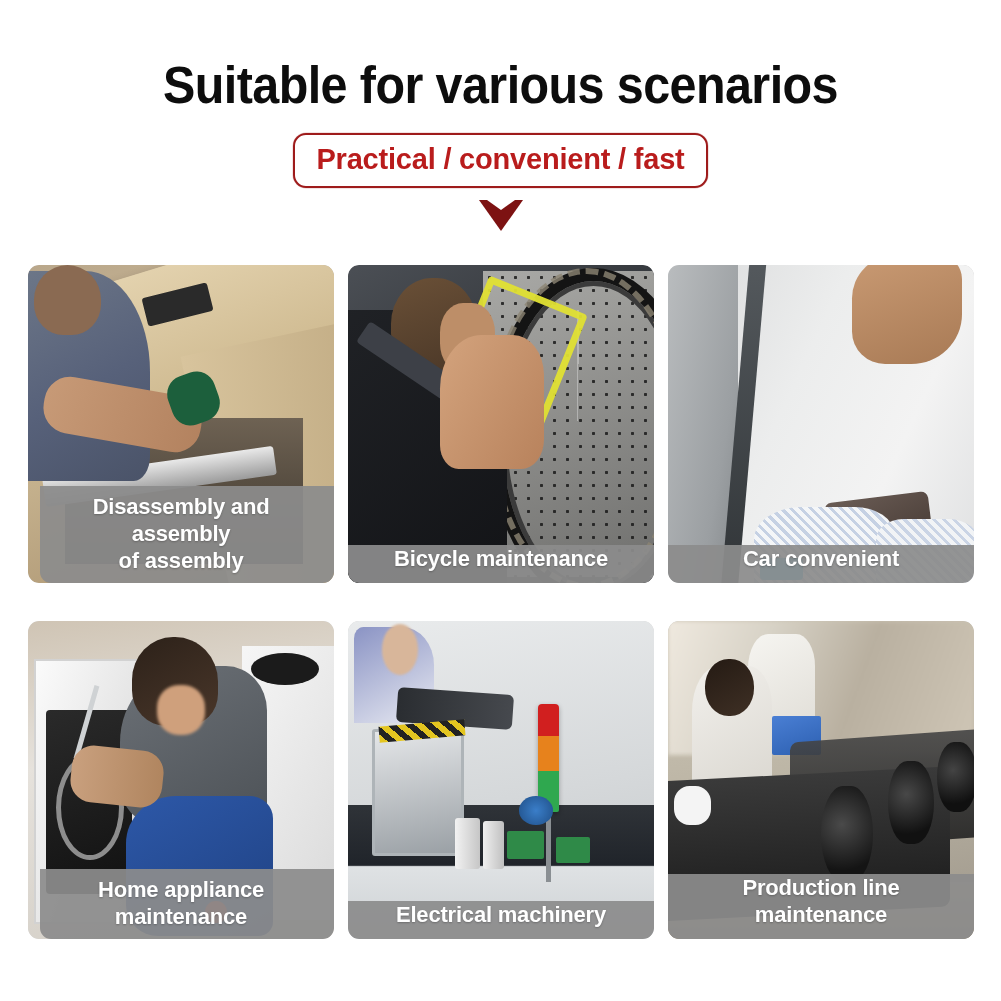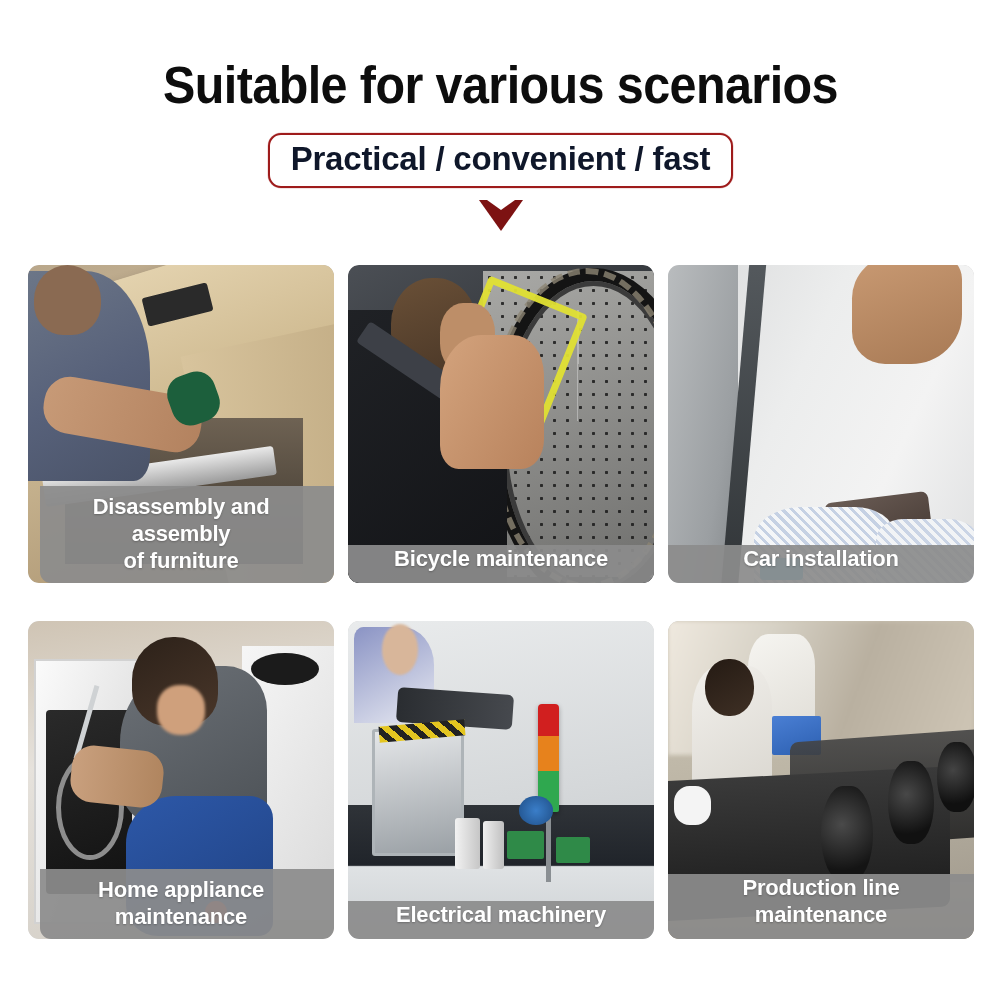--- a/index.html
+++ b/index.html
@@ -48,23 +48,23 @@
     display: inline-block;
     border: 2px solid #9e1b1b;
     border-radius: 13px;
     padding: 5px 21px 8px 21px;
     background: #ffffff;
     box-shadow: 0 0 0 0.5px rgba(158,27,27,0.25);
   }
   .badge-text {
     font-family: "Liberation Sans", sans-serif;
     font-weight: bold;
-    font-size: 33px;
+    font-size: 29px;
     line-height: 38px;
-    color: #0f172a;
+    color: #b91c1c;
     letter-spacing: -0.2px;
     white-space: nowrap;
   }
 
   .arrow-wrap {
     margin-top: 12px;
     display: flex;
     justify-content: center;
     height: 36px;
   }
@@ -338,21 +338,21 @@
           <div class="f-screw"></div>
           <div class="f-rail"></div>
           <div class="f-person"></div>
           <div class="f-head"></div>
           <div class="f-arm"></div>
           <div class="f-hand"></div>
         </div>
       </div>
       <div class="caption two-line">
         <div>Disassembly and assembly</div>
-        <div>of furniture</div>
+        <div>of assembly</div>
       </div>
     </div>
 
     <div class="card">
       <div class="card-photo">
         <div class="scene sc-bike">
           <div class="b-pegboard"></div>
           <div class="b-spokes"></div>
           <div class="b-wheel"></div>
           <div class="b-tread"></div>
@@ -375,21 +375,21 @@
           <div class="c-panelL"></div>
           <div class="c-doorgap"></div>
           <div class="c-hand"></div>
           <div class="c-tool"></div>
           <div class="c-glove"></div>
           <div class="c-glove2"></div>
           <div class="c-cuff"></div>
         </div>
       </div>
       <div class="caption">
-        <div>Car installation</div>
+        <div>Car convenient</div>
       </div>
     </div>
 
     <div class="card">
       <div class="card-photo">
         <div class="scene sc-home">
           <div class="h-stove"></div>
           <div class="h-burner"></div>
           <div class="h-washer"></div>
           <div class="h-drumhole"></div>

